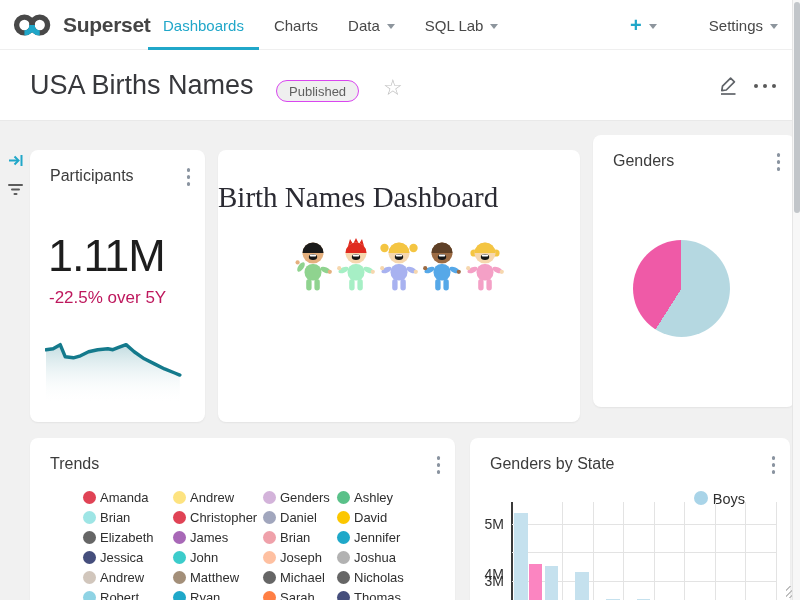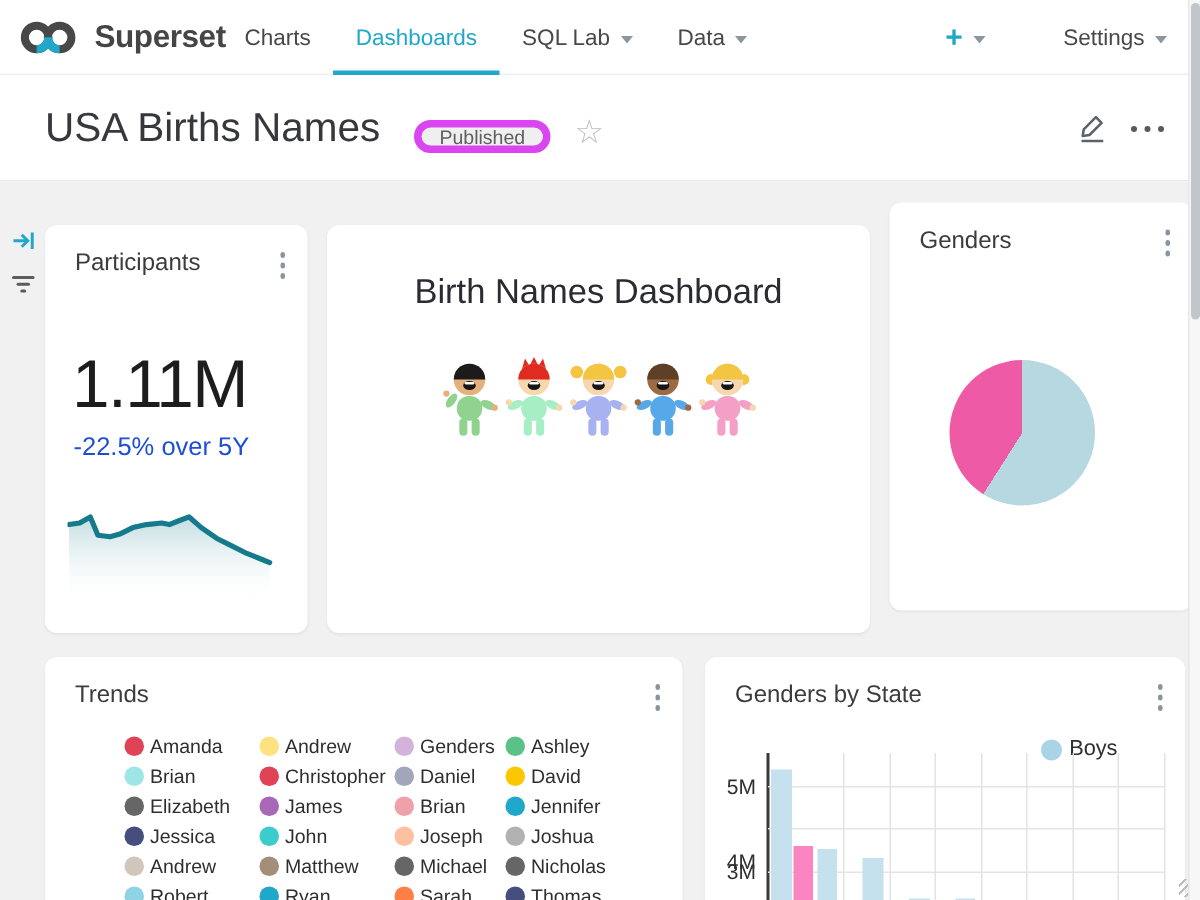--- a/index.html
+++ b/index.html
@@ -21,59 +21,59 @@
     border-top:5px solid #8d959d; margin-left:7px; margin-top:2px; }
   #nav-right { position:absolute; right:14px; top:0; height:50px; display:flex; align-items:center; }
   #plus-group { display:flex; align-items:center; margin-right:52px; cursor:pointer; }
   #plus-glyph { color:#20A7C9; font-size:20px; font-weight:700; line-height:1; }
   #settings-group { display:flex; align-items:center; cursor:pointer; font-size:15px; color:#484848; }
   
   #dash-header { position:absolute; left:0; top:50px; width:792px; height:71px; background:#fff;
     border-bottom:1px solid #e9e9e9; z-index:4; }
   #dash-title { position:absolute; left:30px; top:20px; font-size:27px; font-weight:500; color:#37383c; }
   #publish-badge { position:absolute; left:276px; top:30px; height:22px; padding:0 12px;
-    background:#efefef; border:5px solid #d946ef; border-radius:11px; font-size:13px;
+    background:#efefef; border:1px solid #d946ef; border-radius:11px; font-size:13px;
     color:#5f5f5f; display:flex; align-items:center; cursor:pointer; }
   #star-icon { position:absolute; left:383px; top:25px; font-size:22px; color:#bdbdbd; cursor:pointer; }
   #edit-icon { position:absolute; right:53px; top:24px; cursor:pointer; }
   #more-icon { position:absolute; right:16px; top:34px; display:flex; gap:5px; cursor:pointer; }
   #more-icon i { width:4px; height:4px; border-radius:50%; background:#595959; }
   
   #content { position:absolute; left:0; top:121px; width:792px; height:479px; background:#f1f1f1; }
   #filterbar { position:absolute; left:0; top:0; width:30px; height:479px; }
   .card { position:absolute; background:#fff; border-radius:8px;
     box-shadow:0 1px 2px rgba(0,0,0,0.06); overflow:hidden; }
   .card-title { position:absolute; left:20px; top:17px; font-size:16px; font-weight:500; color:#3c3c3c; }
   .kebab { position:absolute; right:13px; top:16px; display:flex; flex-direction:column; gap:3.5px;
     cursor:pointer; padding:2px; }
   .kebab i { width:3.5px; height:3.5px; border-radius:50%; background:#8a94a0; }
   
   #card-participants { left:30px; top:29px; width:175px; height:272px; }
   #big-number { position:absolute; left:18px; top:80px; font-size:45px; font-weight:500;
     color:#1d1d1d; letter-spacing:-1px; }
-  #big-number-sub { position:absolute; left:19px; top:138px; font-size:17px; color:#1d4ed8; }
+  #big-number-sub { position:absolute; left:19px; top:138px; font-size:17px; color:#be185d; }
   
   #card-markdown { left:218px; top:29px; width:362px; height:272px; }
-  #md-heading { position:absolute; left:0; top:31px; width:100%; text-align:center;
-    font-size:23px; font-weight:500; color:#2b2b33; }
+  #md-heading { position:absolute; left:0; top:31px; width:100%; text-align:left;
+    font-size:29px; font-weight:500; color:#2b2b33;font-family:Liberation Serif, serif; }
   #kids-row { position:absolute; left:0; top:88px; width:100%; display:flex;
     justify-content:center; gap:3px; }
   
   #card-genders { left:593px; top:14px; width:202px; height:272px; }
   #pie { position:absolute; left:40px; top:105px; width:97px; height:97px; border-radius:50%; cursor:pointer; }
   
   #card-trends { left:30px; top:317px; width:425px; height:283px; }
   #trends-legend { position:absolute; left:53px; top:49px; display:grid;
     grid-template-columns:90px 90px 74px 110px; }
   .tl-item { height:20px; display:flex; align-items:center; gap:4px; cursor:pointer; }
   .tl-item .dot { width:13px; height:13px; border-radius:50%; flex:none; }
   .tl-item .lname { font-size:13px; color:#2f2f2f; white-space:nowrap; }
   
   #card-gbs { left:470px; top:317px; width:320px; height:283px; }
-  #gbs-legend { position:absolute; right:45px; top:53px; display:flex; align-items:flex-end; gap:5px; }
+  #gbs-legend { position:absolute; right:45px; top:53px; display:flex; align-items:flex-start; gap:5px; }
   #gbs-legend .dot { width:14px; height:14px; border-radius:50%; }
   #gbs-legend .lname { font-size:14.5px; color:#2f2f2f; }
   #gbs-plot { position:absolute; left:0; top:0; width:320px; height:283px; }
   .gridline { position:absolute; background:#e3e3e3; }
   .ytick { position:absolute; left:0; width:34px; text-align:right; font-size:14px; color:#303030; }
   .gbs-bar { position:absolute; width:13.6px; cursor:pointer; }
   #gbs-axis { position:absolute; left:41px; top:64px; width:2px; height:200px; background:#3a3a3a; }
   
   #scrollbar-track { position:absolute; left:792px; top:0; width:8px; height:600px;
     background:#f7f7f7; border-left:1px solid #e6e6e6; z-index:9; }
@@ -89,32 +89,32 @@
   <div id="logo">
     <svg width="44" height="26" viewBox="0 0 46 26">
       <circle cx="13" cy="13" r="8.2" fill="none" stroke="#484848" stroke-width="5.6"></circle>
       <circle cx="29" cy="13" r="8.2" fill="none" stroke="#484848" stroke-width="5.6"></circle>
       <path d="M13 21.2 A8.2 8.2 0 0 0 21.2 13" fill="none" stroke="#20A7C9" stroke-width="5.6"></path>
       <path d="M20.8 13 A8.2 8.2 0 0 0 29 21.2" fill="none" stroke="#20A7C9" stroke-width="5.6"></path>
     </svg>
     <span id="brand-text">Superset</span>
   </div>
   <div id="nav-menu">
+      <div class="nav-item active">
+        <span>Dashboards</span>
+      </div>
       <div class="nav-item">
         <span>Charts</span>
       </div>
-      <div class="nav-item active">
-        <span>Dashboards</span>
+      <div class="nav-item">
+        <span>Data</span>
+        <span class="caret"></span>
       </div>
       <div class="nav-item">
         <span>SQL Lab</span>
-        <span class="caret"></span>
-      </div>
-      <div class="nav-item">
-        <span>Data</span>
         <span class="caret"></span>
       </div>
     </div>
   <div id="nav-right">
     <div id="plus-group">
       <span id="plus-glyph">+</span>
       <span class="caret"></span>
     </div>
     <div id="settings-group">
       <span>Settings</span>

